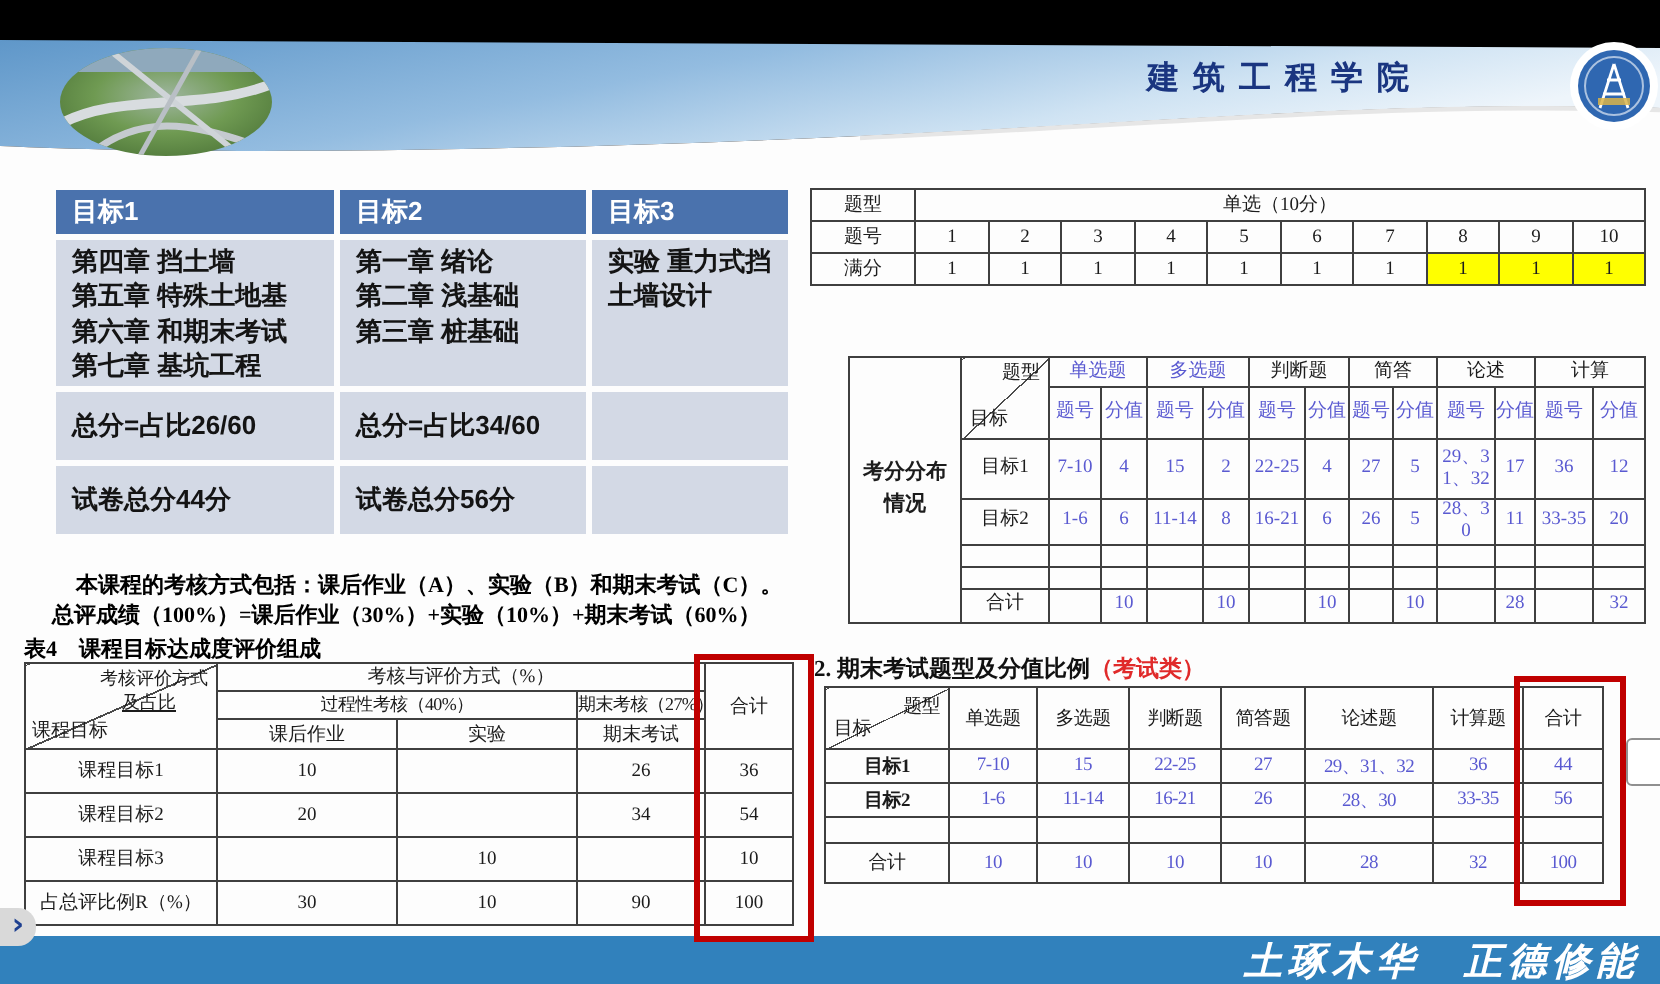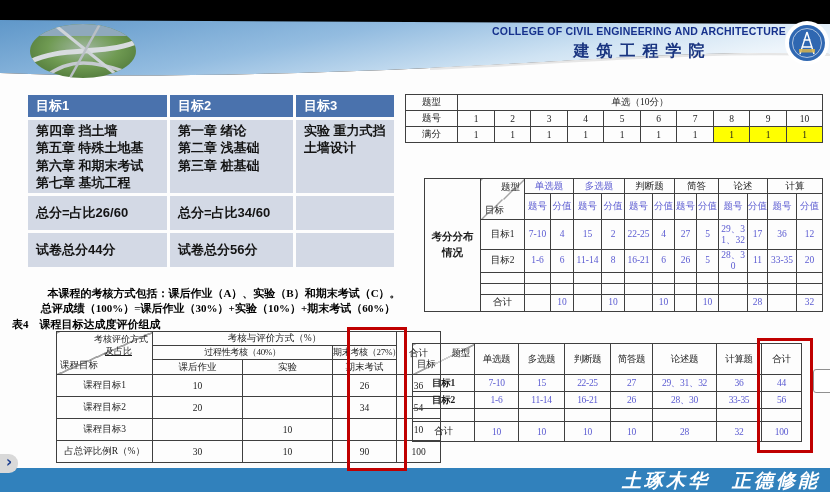--- a/index.html
+++ b/index.html
@@ -36,27 +36,27 @@
   .dist td{font-size:9.5px;line-height:1.15;word-break:break-all;}
   .dist .side{font-weight:700;font-size:10.5px;line-height:1.5;}
   .dist tr.h1{height:15px;}
   .dist tr.h2{height:26px;}
   .dist tr.d1{height:30px;}
   .dist tr.d2{height:22px;}
   .dist tr.er{height:11px;}
   .dist tr.tt{height:17px;}
   
   .ptext{position:absolute;left:14px;top:286px;width:396px;
-         font:700 11px "Liberation Serif","DejaVu Serif",serif;color:#000;line-height:15px;text-align:center;}
+         font:700 11px "Liberation Serif","DejaVu Serif",serif;color:#000;line-height:15px;}
   .ptext .l1{text-indent:24px;}
   .ptext .l2{text-indent:12px;}
   .cap{position:absolute;left:12px;top:317px;width:384px;text-align:left;
        font:700 11px "Liberation Serif","DejaVu Serif",serif;color:#000;}
   
-  .t4{left:12px;top:331px;width:384px;margin-left:44px;}
+  .t4{left:12px;top:331px;width:384px;}
   .t4 td{font-size:9.5px;}
   .t4 tr.hr{height:13px;}
   .t4 tr.hc{height:15px;}
   .t4 tr.dr{height:22px;}
   .t4 .sub{font-size:9px;letter-spacing:-.3px;white-space:nowrap;}
   
   .extitle{position:absolute;left:407px;top:327px;
            font:700 11.5px "Liberation Serif","DejaVu Serif",serif;color:#111;}
   .extitle .redt{color:#e02a2a;}
   .ex{left:412px;top:343px;width:389px;}
@@ -125,21 +125,20 @@
       </g>
       <g>
         <circle cx="807" cy="43" r="22" fill="#ffffff"></circle>
         <circle cx="807" cy="43" r="18" fill="#2f67b1"></circle>
         <circle cx="807" cy="43" r="14.5" fill="none" stroke="#ffffff" stroke-width="1" opacity="0.6"></circle>
         <path d="M807,32 L800,54 M807,32 L814,54 M801.5,47 L812.5,47 M803.5,40 L810.5,40" stroke="#ffffff" stroke-width="1.4" fill="none"></path>
         <rect x="799" y="49" width="16" height="3.5" fill="#d9b44a" opacity="0.85"></rect>
       </g>
     </svg>
     <div class="hdr-text">
-      <div class="hdr-en">COLLEGE OF CIVIL ENGINEERING AND ARCHITECTURE</div>
       <div class="hdr-zh">建筑工程学院</div>
     </div>
   </div>
 
   <table class="goals">
     <colgroup>
         <col style="width:139px">
         <col style="width:123px">
         <col style="width:98px">
       </colgroup>
@@ -402,20 +401,23 @@
       <td>占总评比例R（%）</td>
       <td>30</td>
       <td>10</td>
       <td>90</td>
       <td>100</td>
     </tr>
   </tbody>
     </table>
   <div class="redbox" id="rb1"></div>
 
+  <div class="extitle">
+    <span>2. 期末考试题型及分值比例</span><span class="redt">（考试类）</span>
+  </div>
   <table class="wt ex">
     <colgroup>
         <col style="width:62px">
         <col style="width:44px">
         <col style="width:46px">
         <col style="width:46px">
         <col style="width:42px">
         <col style="width:64px">
         <col style="width:45px">
         <col style="width:40px">

